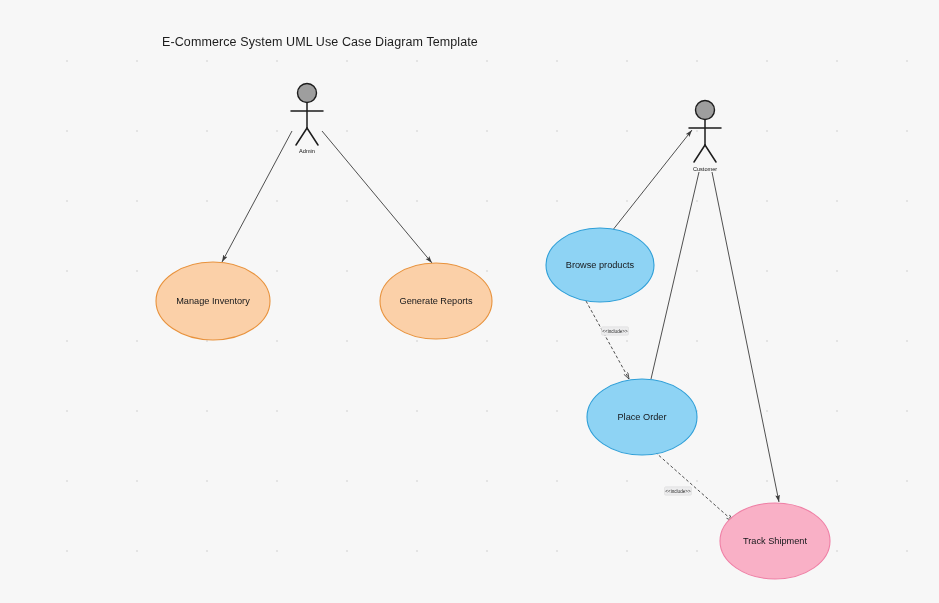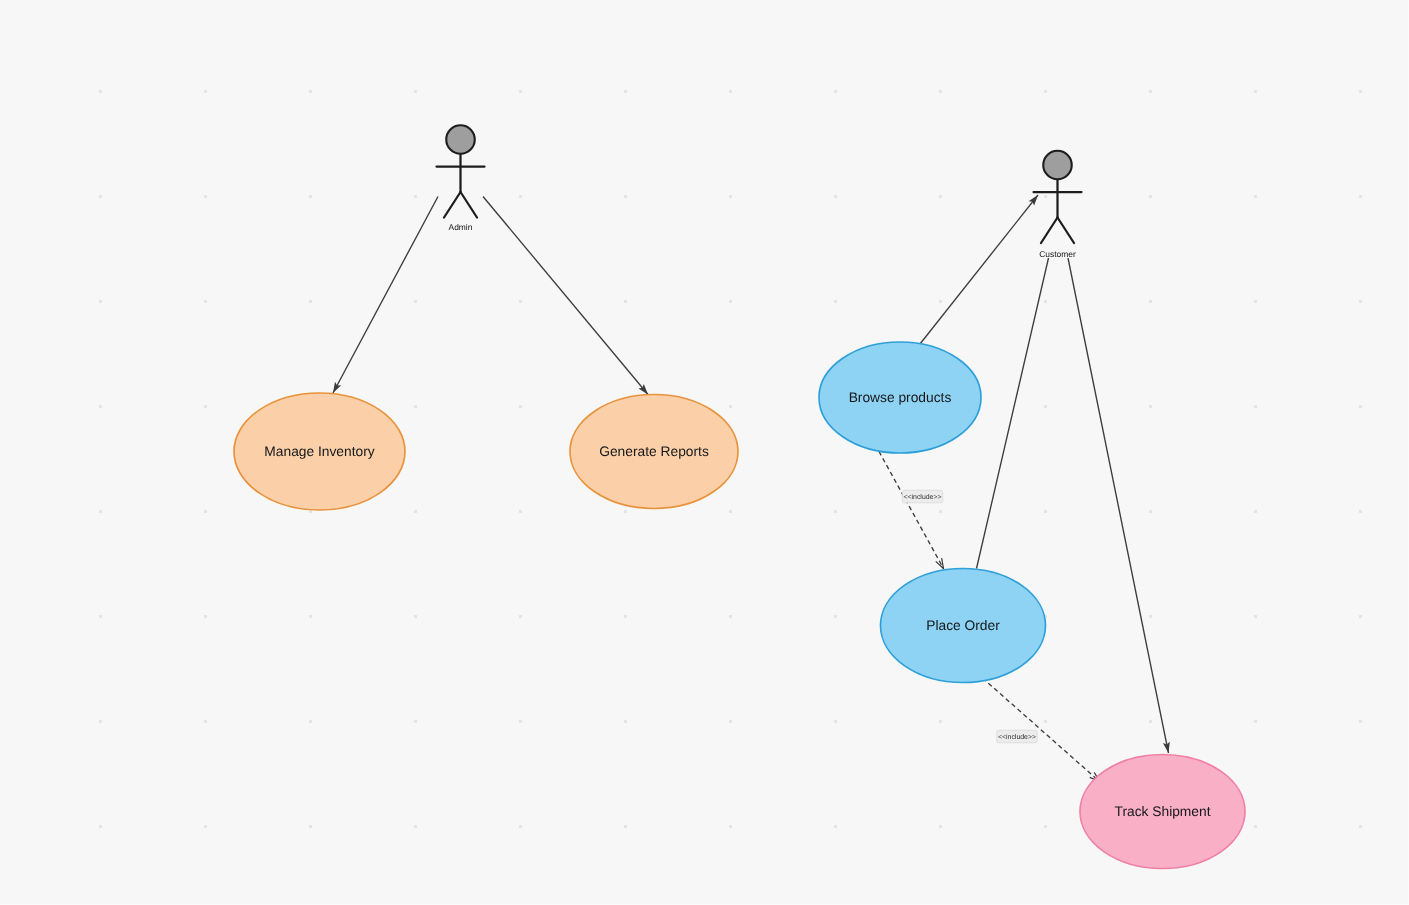--- a/index.html
+++ b/index.html
@@ -84,20 +84,21 @@
     fill: #9e9e9e;
     stroke: #1d1d1d;
     stroke-width: 1.4;
   }
 </style>
 </head>
 <body>
 
 <div id="canvas">
 
+  <div class="diagram-title">E-Commerce System UML Use Case Diagram Template</div>
 
   <svg id="diagram-svg" viewBox="0 0 939 603">
     <defs>
       <marker id="arrow-filled" markerWidth="9" markerHeight="9" refX="8" refY="3" orient="auto" markerUnits="strokeWidth">
         <path d="M0,0.4 L8,3 L0,5.6 L1.6,3 Z" fill="#3c3c3c"></path>
       </marker>
       <marker id="arrow-open" markerWidth="9" markerHeight="9" refX="8" refY="3" orient="auto" markerUnits="strokeWidth">
         <path d="M0.6,0.5 L8,3 L0.6,5.5" fill="none" stroke="#3c3c3c" stroke-width="0.9"></path>
       </marker>
     </defs>

